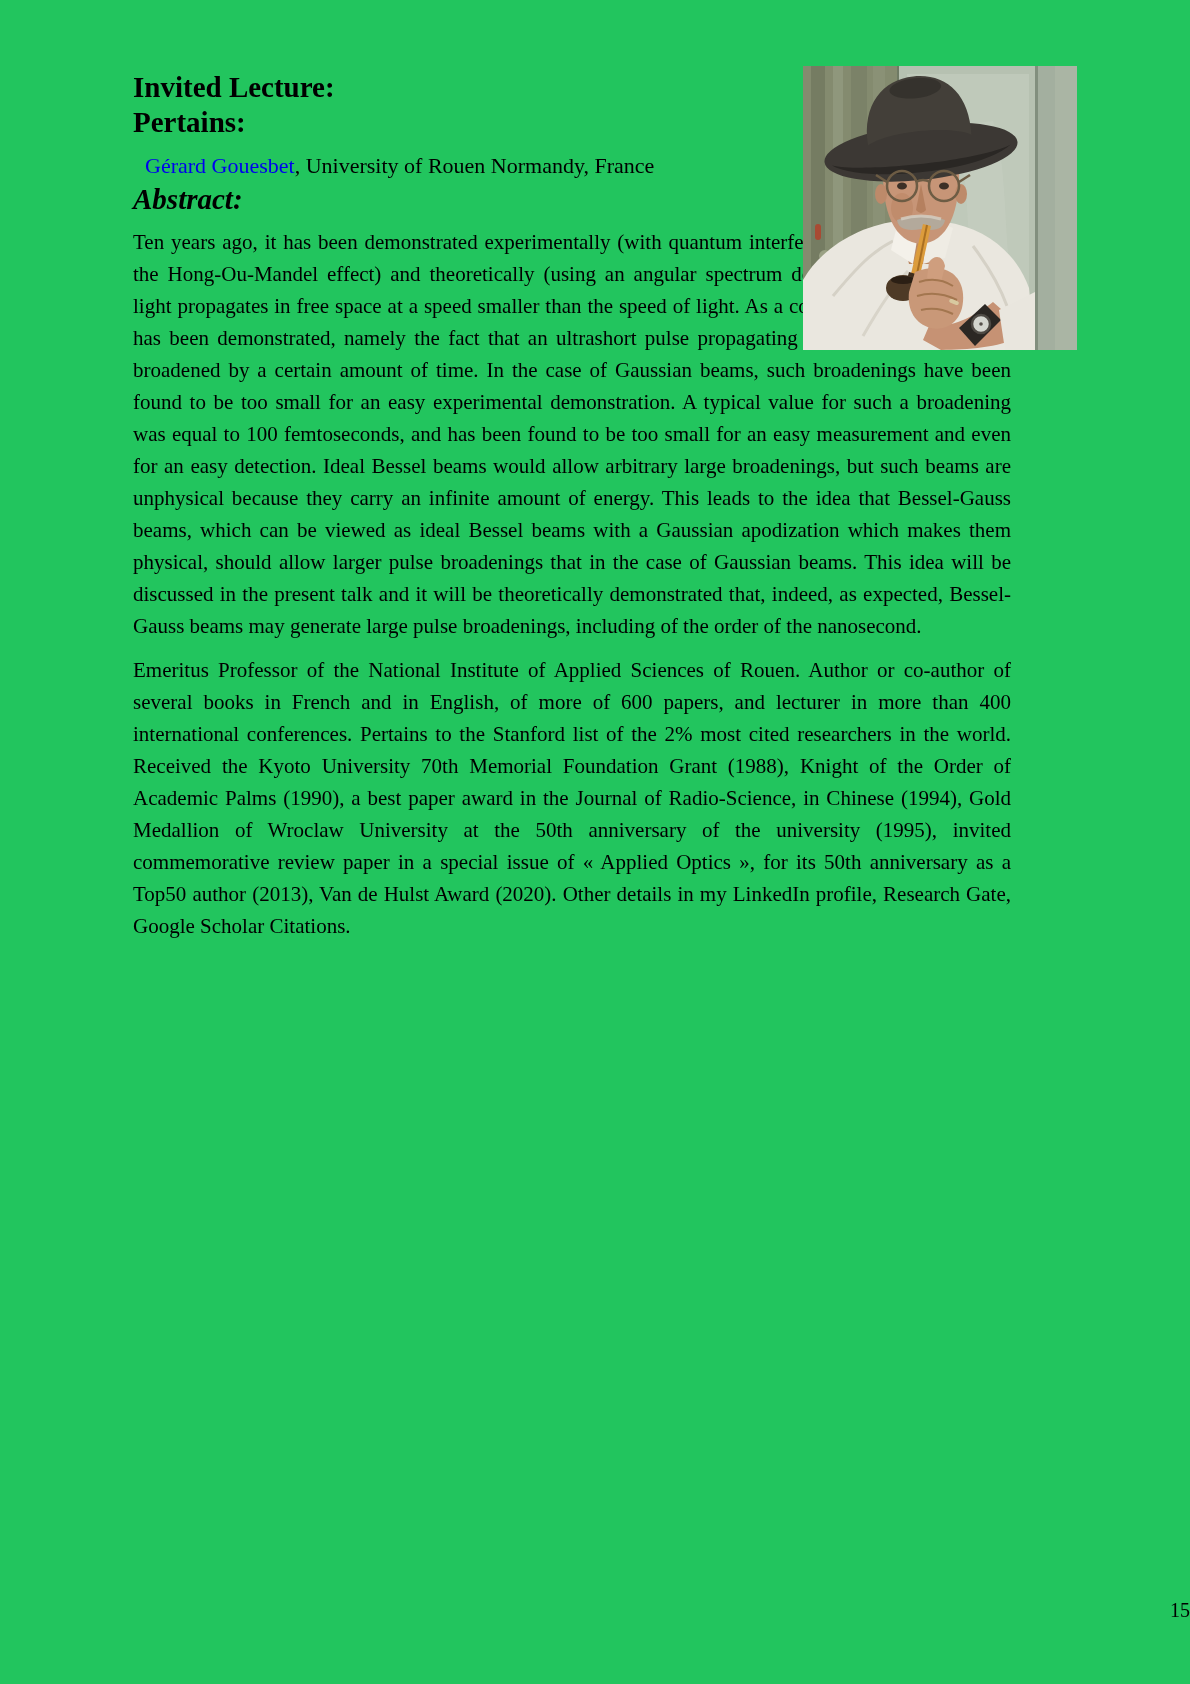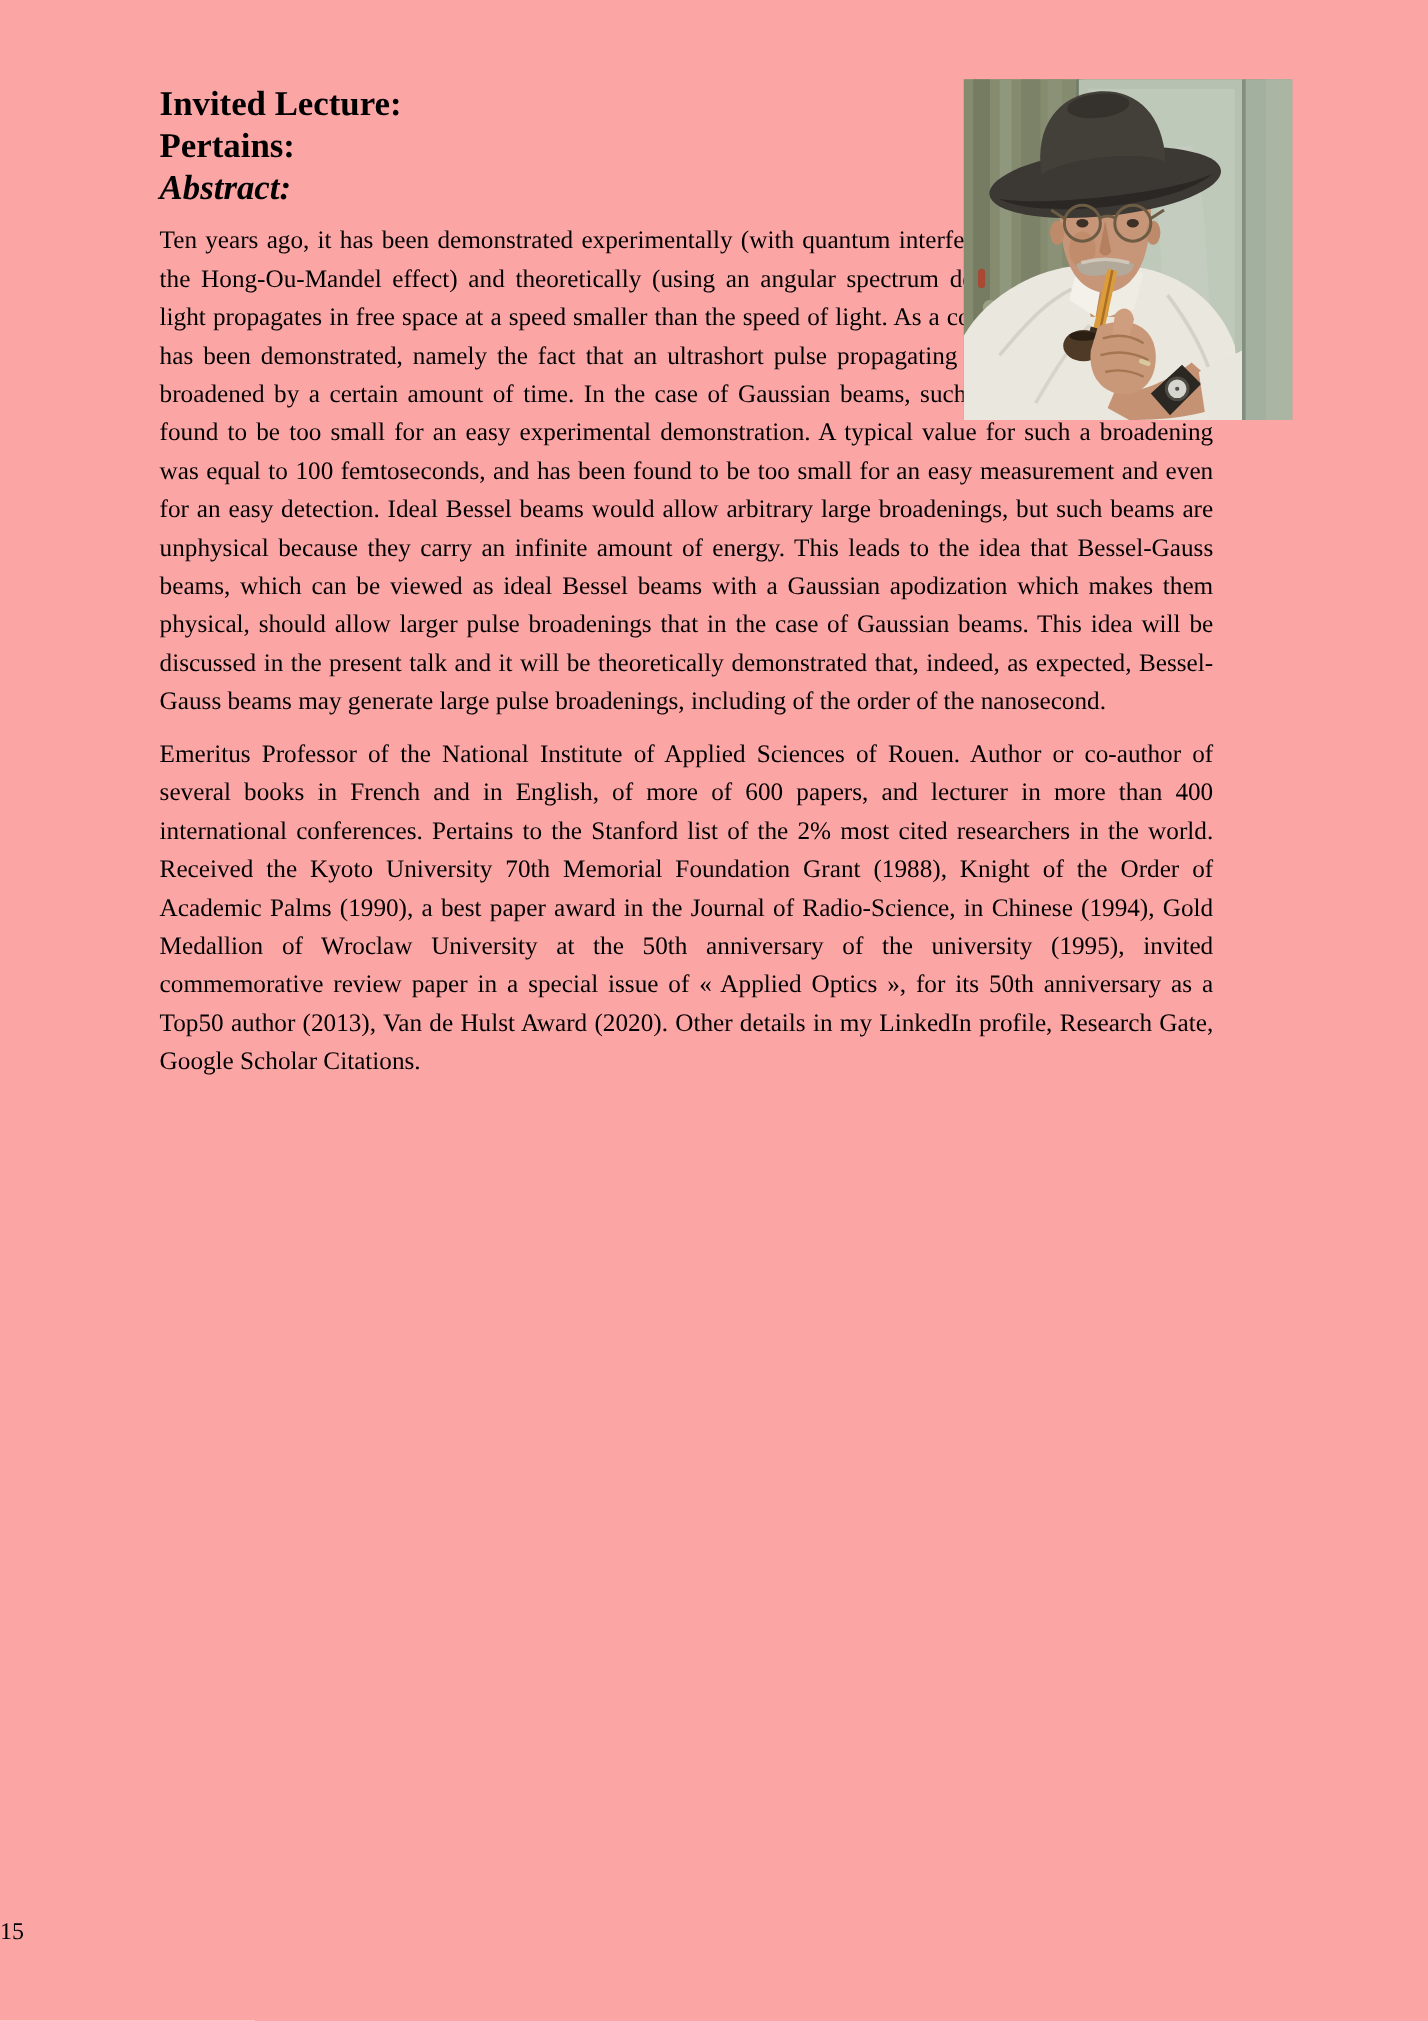--- a/index.html
+++ b/index.html
@@ -1,19 +1,19 @@
 <!DOCTYPE html>
 <html><head>
 <meta charset="utf-8">
 <style>
   html,body{margin:0;padding:0;background:#ffffff;}
   .page{
     position:relative;
     width:1190px;height:1684px;
-    background:#fca5a5;
+    background:#22c55e;
     font-family:"Liberation Serif","DejaVu Serif",serif;
     color:#000000;
     overflow:hidden;
   }
   .content{
     position:absolute;
     left:133px;top:0;width:878px;
     padding-top:70px;
   }
   h2.sec{
@@ -42,36 +42,37 @@
   .bio-heading{margin-top:3px;}
   .bio-par{margin-top:12px;}
   .photo{
     position:absolute;
     left:803px;top:66px;width:274px;height:284px;
   }
   .photo svg{display:block;width:274px;height:284px;}
   .page-number{
     position:absolute;
     left:0;right:0;top:1598px;
-    text-align:left;
+    text-align:right;
     font-size:20px;line-height:24px;
   }
 </style>
 </head>
 <body>
 
 <div class="page">
 
   <div class="content">
 
     <h2 class="sec">Invited Lecture:</h2>
 
 
     <h2 class="sec speaker-heading">Pertains:</h2>
 
+    <div class="speaker-line"><a class="speaker-name" href="#">Gérard Gouesbet</a><span>, University of Rouen Normandy, France</span></div>
 
     <h2 class="sec abstract-heading">Abstract:</h2>
 
     <div class="body-par">Ten years ago, it has been demonstrated experimentally (with quantum interference experiments using the Hong-Ou-Mandel effect) and theoretically (using an angular spectrum decomposition) that laser light propagates in free space at a speed smaller than the speed of light. As a consequence, a new effect has been demonstrated, namely the fact that an ultrashort pulse propagating in free space should be broadened by a certain amount of time. In the case of Gaussian beams, such broadenings have been found to be too small for an easy experimental demonstration. A typical value for such a broadening was equal to 100 femtoseconds, and has been found to be too small for an easy measurement and even for an easy detection. Ideal Bessel beams would allow arbitrary large broadenings, but such beams are unphysical because they carry an infinite amount of energy. This leads to the idea that Bessel-Gauss beams, which can be viewed as ideal Bessel beams with a Gaussian apodization which makes them physical, should allow larger pulse broadenings that in the case of Gaussian beams. This idea will be discussed in the present talk and it will be theoretically demonstrated that, indeed, as expected, Bessel-Gauss beams may generate large pulse broadenings, including of the order of the nanosecond.</div>
 
 
     <div class="body-par bio-par">Emeritus Professor of the National Institute of Applied Sciences of Rouen. Author or co-author of several books in French and in English, of more of 600 papers, and lecturer in more than 400 international conferences. Pertains to the Stanford list of the 2% most cited researchers in the world. Received the Kyoto University 70th Memorial Foundation Grant (1988), Knight of the Order of Academic Palms (1990), a best paper award in the Journal of Radio-Science, in Chinese (1994), Gold Medallion of Wroclaw University at the 50th anniversary of the university (1995), invited commemorative review paper in a special issue of « Applied Optics », for its 50th anniversary as a Top50 author (2013), Van de Hulst Award (2020). Other details in my LinkedIn profile, Research Gate, Google Scholar Citations.</div>
 
   </div>
 

